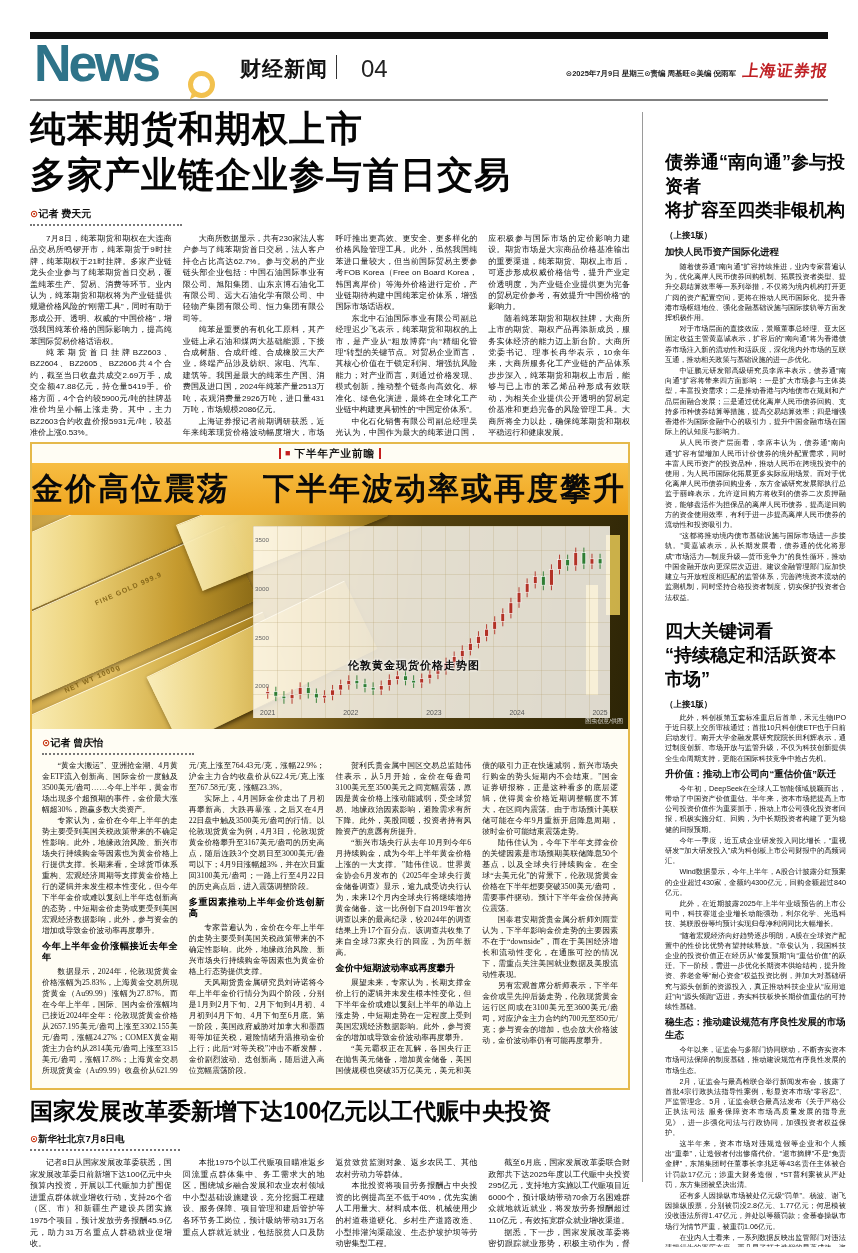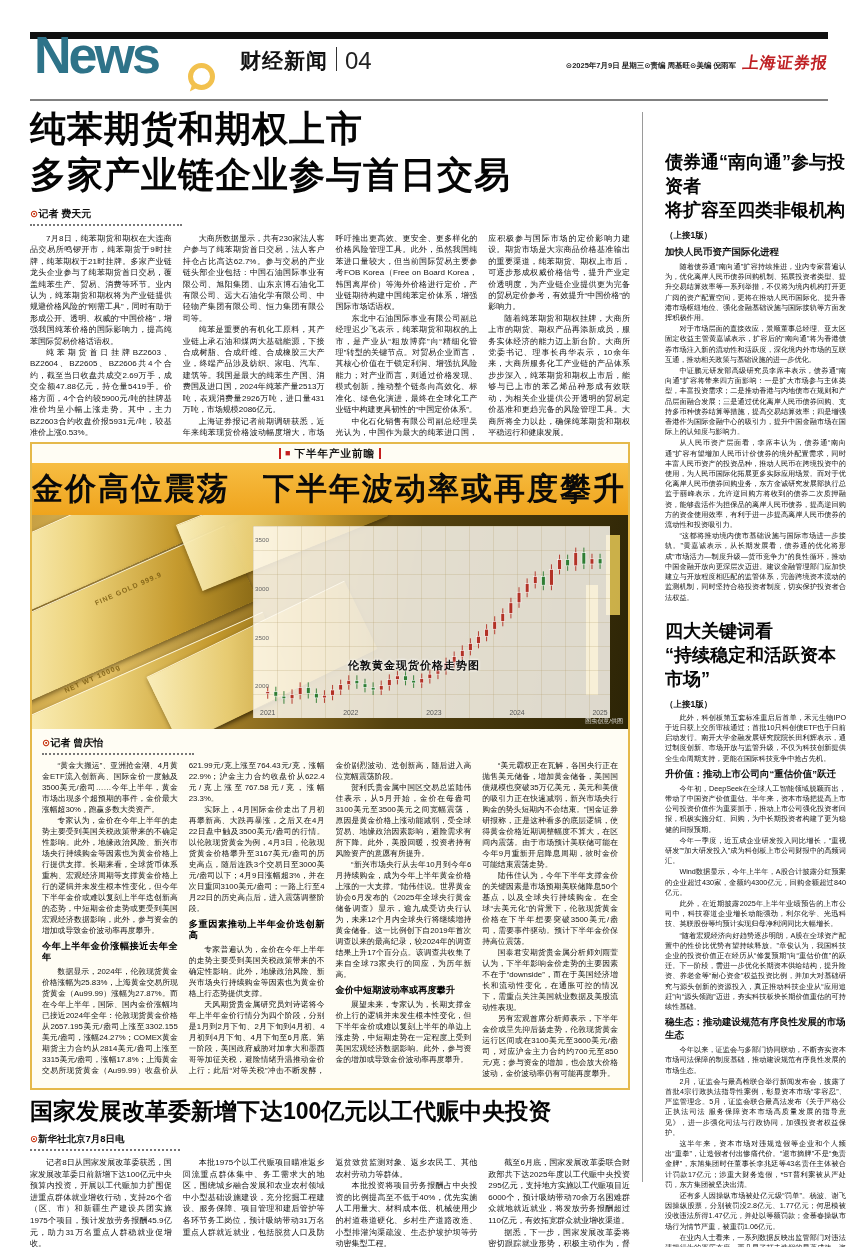--- a/index.html
+++ b/index.html
@@ -1,31 +1,31 @@
 <!DOCTYPE html>
 <html><head>
 <meta charset="utf-8">
 <style>
   html,body{margin:0;padding:0;}
   body{width:858px;height:1253px;position:relative;background:#ffffff;overflow:hidden;
        font-family:"Liberation Sans","DejaVu Sans",sans-serif;color:#111;}
   .abs{position:absolute;}
   
   #topbar{left:30px;top:32px;width:798px;height:7px;background:#101010;}
-  #header{left:30px;top:31px;width:798px;height:58px;}
+  #header{left:30px;top:39px;width:798px;height:58px;}
   .logo-news{position:absolute;left:4px;top:-6px;font-size:52px;font-weight:900;
              color:#2e7389;letter-spacing:-3px;font-family:"Liberation Sans",sans-serif;}
   .bubble{position:absolute;left:158px;top:32px;width:17px;height:17px;border:5px solid #f2c14e;
           border-radius:50%;}
   .bubble:after{content:"";position:absolute;left:-2px;top:16px;width:0;height:0;
           border-left:9px solid #f2c14e;border-bottom:9px solid transparent;transform:rotate(18deg);}
   .section-block{position:absolute;left:210px;top:16px;display:flex;align-items:flex-start;}
   .section-name{font-size:21px;font-weight:900;letter-spacing:1px;}
   .section-div{width:1px;height:24px;background:#333;margin:0 8px;}
-  .page-no{font-size:24px;font-weight:400;color:#222;font-family:"Liberation Sans",sans-serif;}
+  .page-no{font-size:24px;font-weight:400;color:#222;font-family:"Liberation Sans",sans-serif;margin-left:16px;}
   .credits{position:absolute;right:92px;top:30px;font-size:7.5px;font-weight:bold;color:#222;
            white-space:nowrap;}
   .masthead{position:absolute;right:0;top:22px;font-size:16px;font-weight:bold;color:#bf2024;
             font-family:"DejaVu Serif","Liberation Serif",serif;transform:skewX(-8deg);
             letter-spacing:1px;white-space:nowrap;}
   #header-rule{left:30px;top:99px;width:798px;height:2px;background:#808080;}
   
   #article1{left:30px;top:106px;width:600px;}
   #article1 h1{margin:0;font-size:36px;line-height:46px;font-weight:900;letter-spacing:1px;color:#050505;}
   .byline{font-size:10px;font-weight:bold;border-bottom:2px dotted #777;padding-bottom:3px;
@@ -57,21 +57,21 @@
                          linear-gradient(90deg,rgba(180,160,110,.25) 1px,transparent 1px);
         background-size:24px 24px;}
   .chart-panel svg{width:100%;height:100%;}
   .chart-label{position:absolute;left:53%;top:67%;font-size:11px;font-weight:900;color:#0d0d0d;
         text-shadow:0 0 3px #fff,0 0 3px #fff;letter-spacing:1px;}
   .watermark{position:absolute;right:5px;bottom:3px;font-size:6px;color:rgba(255,255,255,.85);}
   .ycandle{position:absolute;background:rgba(246,214,92,.78);}
   
   .gold-byline{margin:7px 10px 0 10px;}
   #gold-body{margin:5px 10px 0 10px;height:336px;column-count:4;font-size:7.8px;
-             line-height:11px;overflow:hidden;}
+             line-height:11px;overflow:hidden;font-family:Liberation Serif, serif;}
   .subhead{display:block;font-weight:900;font-size:9.2px;margin:5px 0 3px 0;text-indent:0;color:#000;}
   
   #relief{left:30px;top:1096px;width:600px;}
   #relief h2{margin:0;font-size:23px;font-weight:900;letter-spacing:0;color:#050505;}
   #relief .byline{width:150px;margin-top:6px;font-size:9.5px;}
   #relief-body{margin-top:6px;height:96px;column-count:4;font-size:8px;line-height:11.6px;overflow:hidden;}
   
   #vdivider{left:642px;top:112px;width:1px;height:1070px;background:#9a9a9a;}
   #rightcol{left:665px;top:112px;width:181px;height:1135px;overflow:hidden;}
   .r-head{margin:0;font-size:18px;line-height:24px;font-weight:900;color:#060606;letter-spacing:0;}

